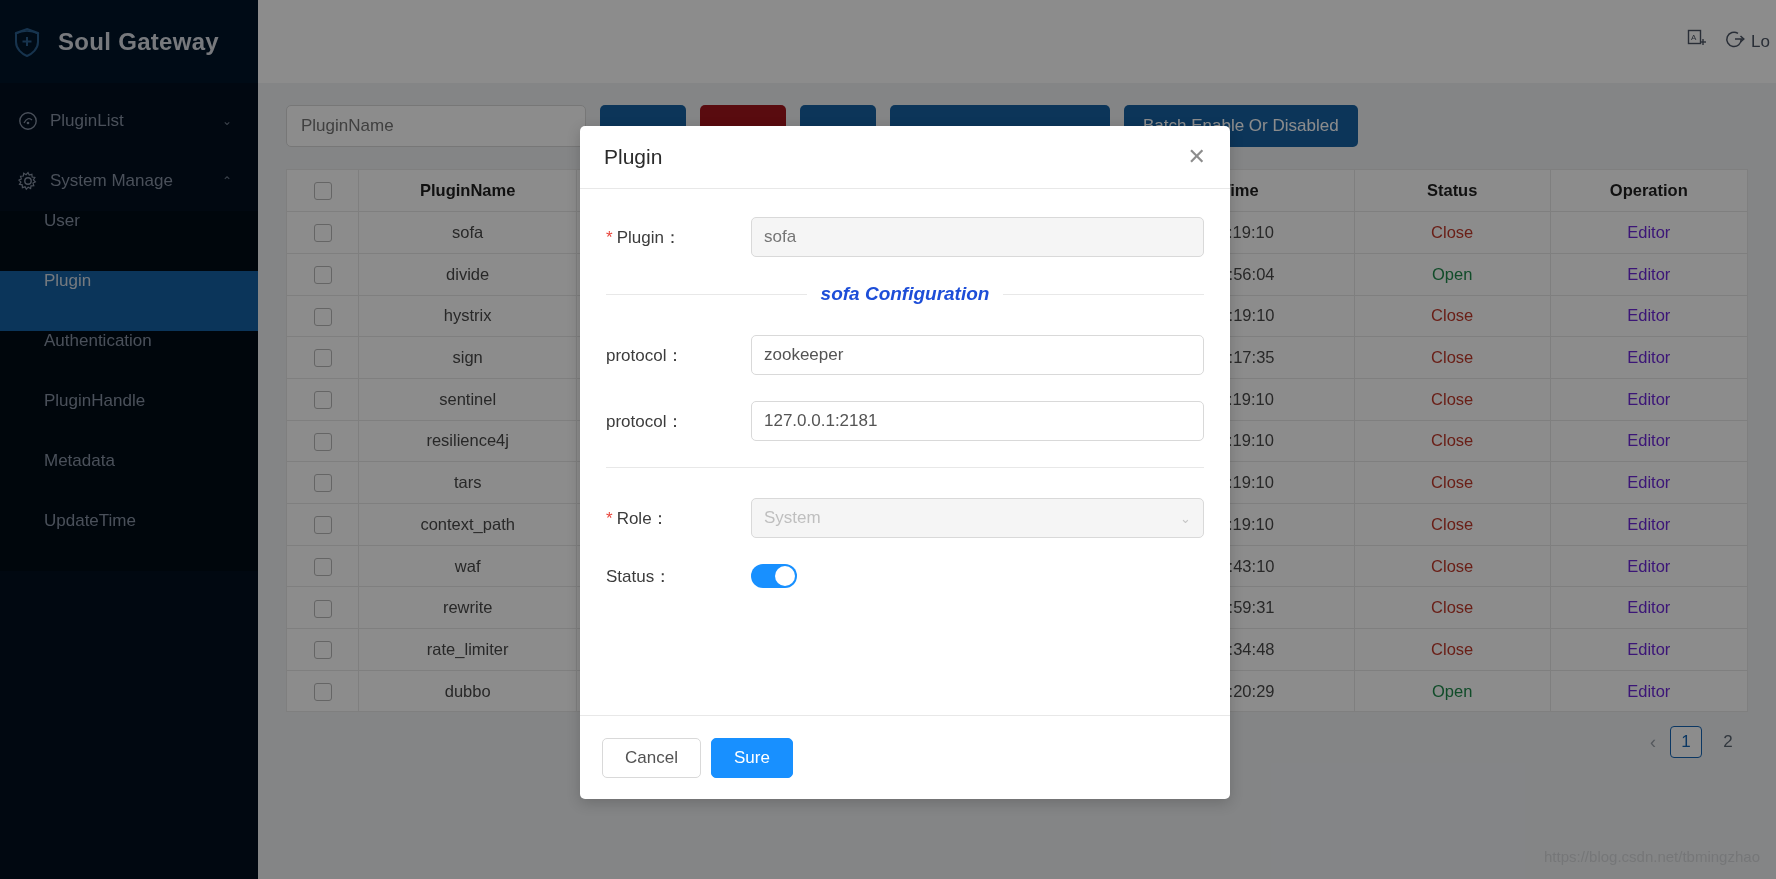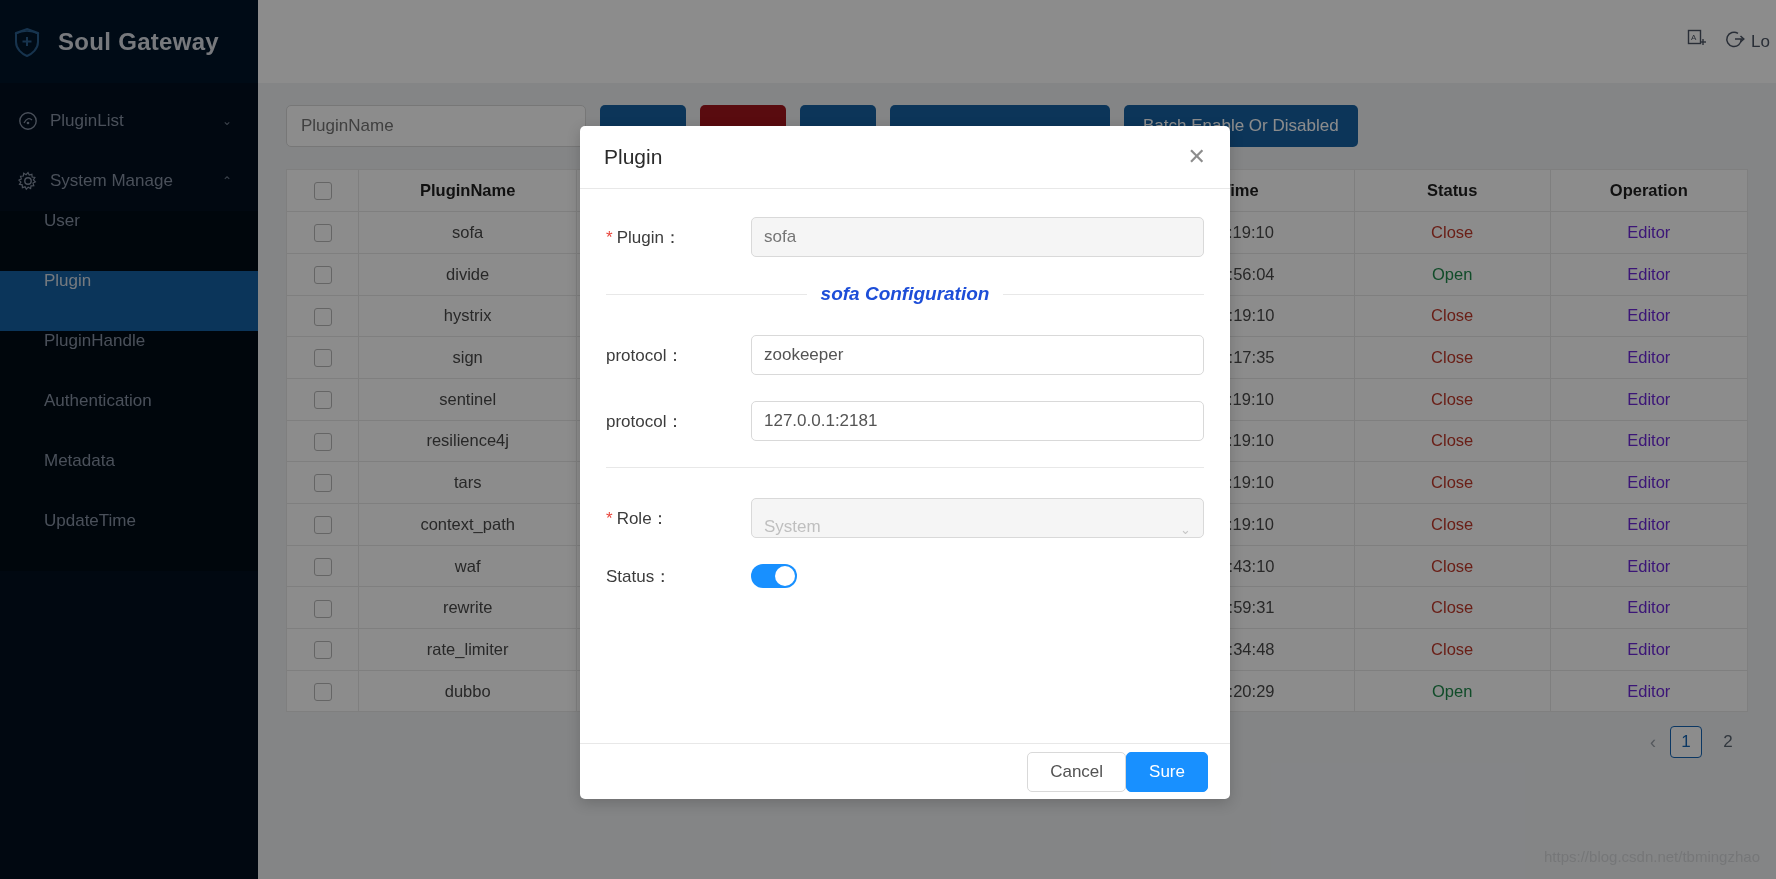--- a/index.html
+++ b/index.html
@@ -193,21 +193,21 @@
     border: 1px solid #d9d9d9; border-radius: 5px;
     padding: 0 12px; font-size: 17px; color: #545454;
     font-family: "Liberation Sans", sans-serif;
     background: #fff; outline: none;
   }
   .inp.disabled { background: #f5f5f5; color: #bfbfbf; cursor: not-allowed; }
   .sel {
     width: 100%; height: 40px;
     border: 1px solid #d9d9d9; border-radius: 5px;
     background: #f5f5f5;
-    display: flex; align-items: flex-end;
+    display: flex; align-items: center;
     padding: 0 12px; font-size: 17px; color: #bfbfbf;
     cursor: not-allowed;
   }
   .sel-arrow { margin-left: auto; color: #c6c6c6; font-size: 13px; }
   .divider-title {
     display: flex; align-items: center; gap: 14px;
     margin: 4px 0 30px 0;
   }
   .divider-title::before, .divider-title::after {
     content: ""; flex: 1; height: 1px; background: #e8e8e8;
@@ -216,24 +216,24 @@
   .plain-divider { height: 1px; background: #e8e8e8; margin: 4px 0 30px 0; }
   .switch {
     width: 46px; height: 24px; border-radius: 12px;
     background: #1890ff; position: relative; cursor: pointer;
   }
   .switch::after {
     content: ""; position: absolute; top: 2px; right: 2px;
     width: 20px; height: 20px; border-radius: 50%; background: #fff;
   }
   .modal-foot {
-    height: 56px; flex: none;
+    height: 84px; flex: none;
     border-top: 1px solid #e8e8e8;
-    display: flex; align-items: center; justify-content: flex-end;
-    padding: 0 22px;
+    display: flex; align-items: center; 
+    gap: 10px; padding: 0 22px;
   }
   .mbtn {
     height: 40px; padding: 0 22px; border-radius: 5px;
     font-size: 17px; cursor: pointer;
     font-family: "Liberation Sans", sans-serif;
   }
   .mbtn-cancel { background: #fff; border: 1px solid #d9d9d9; color: #525252; }
   .mbtn-sure { background: #1890ff; border: 1px solid #1890ff; color: #fff; }
 </style>
 </head>
@@ -283,24 +283,24 @@
       </div>
 
       <div class="submenu">
         <div class="submenu-item">
           <span>User</span>
         </div>
         <div class="submenu-item active">
           <span>Plugin</span>
         </div>
         <div class="submenu-item">
+          <span>Authentication</span>
+        </div>
+        <div class="submenu-item">
           <span>PluginHandle</span>
-        </div>
-        <div class="submenu-item">
-          <span>Authentication</span>
         </div>
         <div class="submenu-item">
           <span>Metadata</span>
         </div>
         <div class="submenu-item">
           <span>UpdateTime</span>
         </div>
       </div>
     </div>
   </div>

